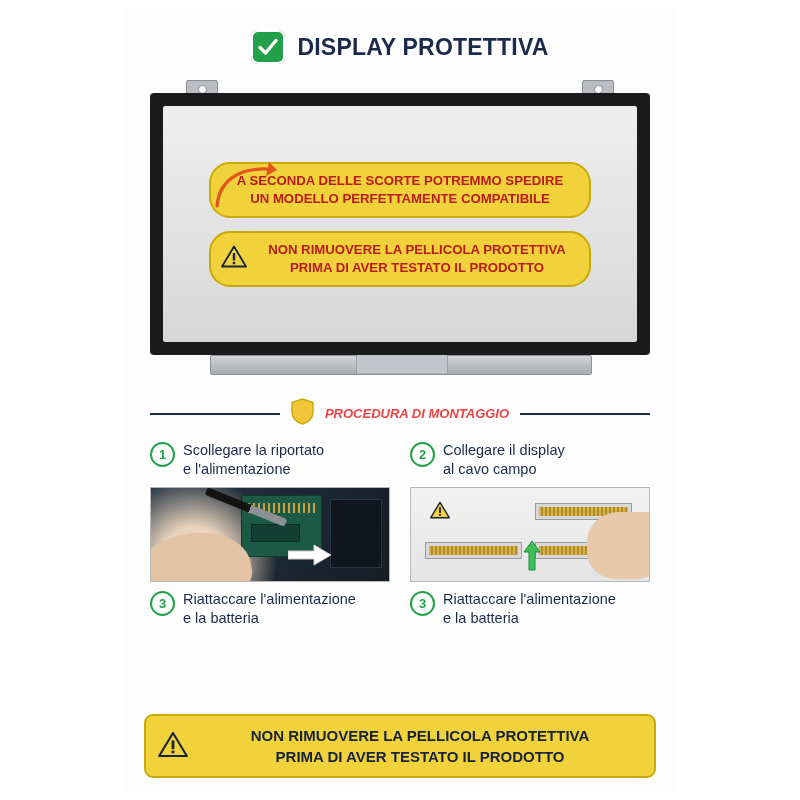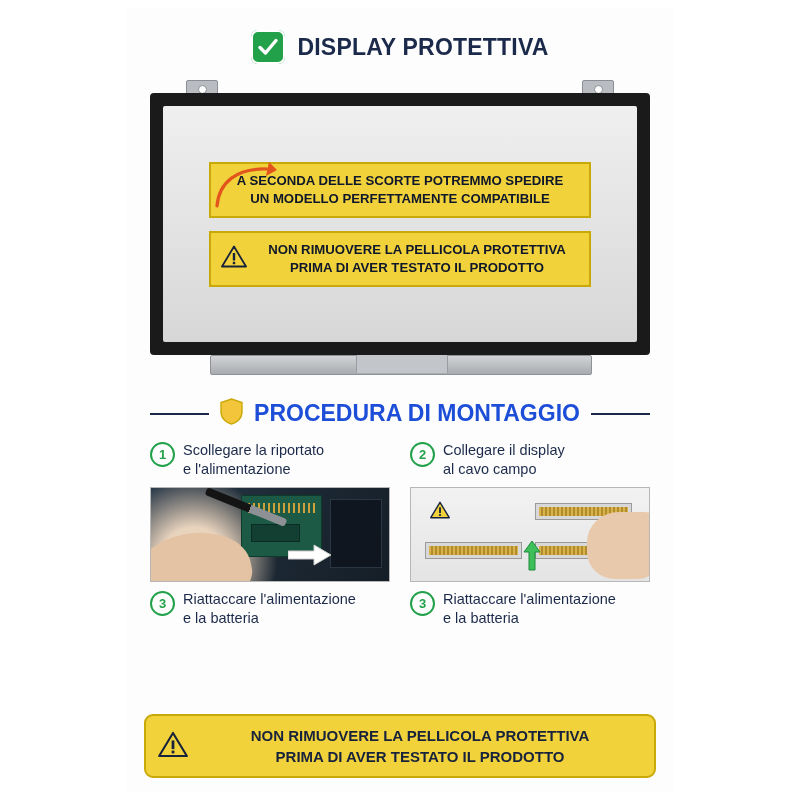--- a/index.html
+++ b/index.html
@@ -130,27 +130,27 @@
     position: absolute;
     left: 48px;
     top: 54px;
     width: 70px;
     height: 48px;
   }
   .callout {
     width: 382px;
     background: #f2d23b;
     border: 2px solid #c9a908;
-    border-radius: 0;
+    border-radius: 21px;
     padding: 8px 10px;
     box-sizing: border-box;
     text-align: center;
     font-size: 13.2px;
     font-weight: bold;
-    color: #0f172a;
+    color: #b91c1c;
     line-height: 18px;
   }
   .callout.with-icon {
     display: flex;
     align-items: center;
     gap: 8px;
     text-align: center;
     justify-content: center;
   }
   .callout .txt { flex: 1; }
@@ -187,24 +187,25 @@
     gap: 11px;
     margin: 18px auto 0 auto;
     width: 500px;
   }
   .proc-rule {
     flex: 1;
     height: 2px;
     background: #1b2a4a;
   }
   .proc-title {
-    font-size: 23px;
+    font-size: 13px;
     font-weight: bold;
-    color: #1d4ed8;
+    color: #ef4444;
     white-space: nowrap;
+    font-style: italic;
   }
   .shield { flex: none; }
 
   .steps {
     margin: 12px auto 0 auto;
     width: 500px;
     display: grid;
     grid-template-columns: 240px 240px;
     column-gap: 20px;
     row-gap: 8px;

